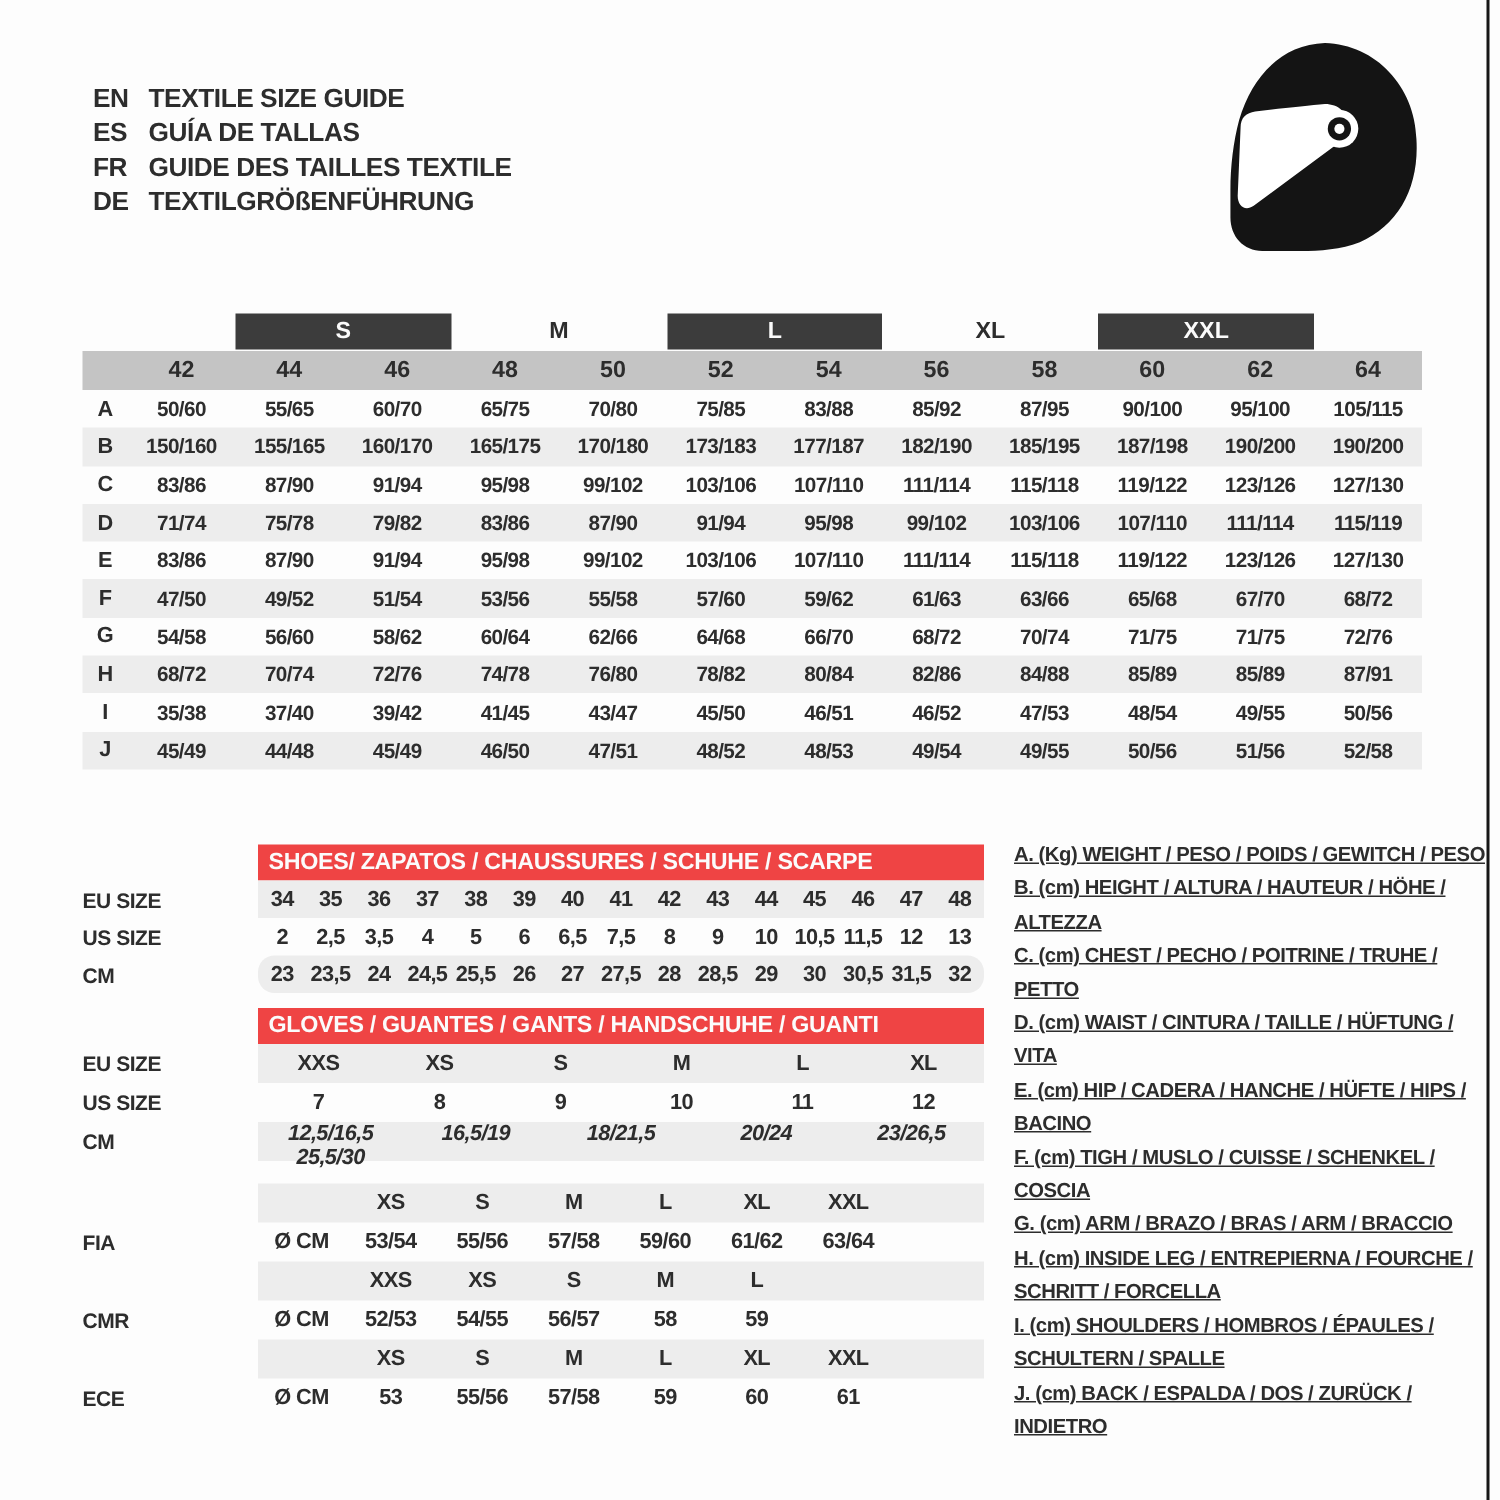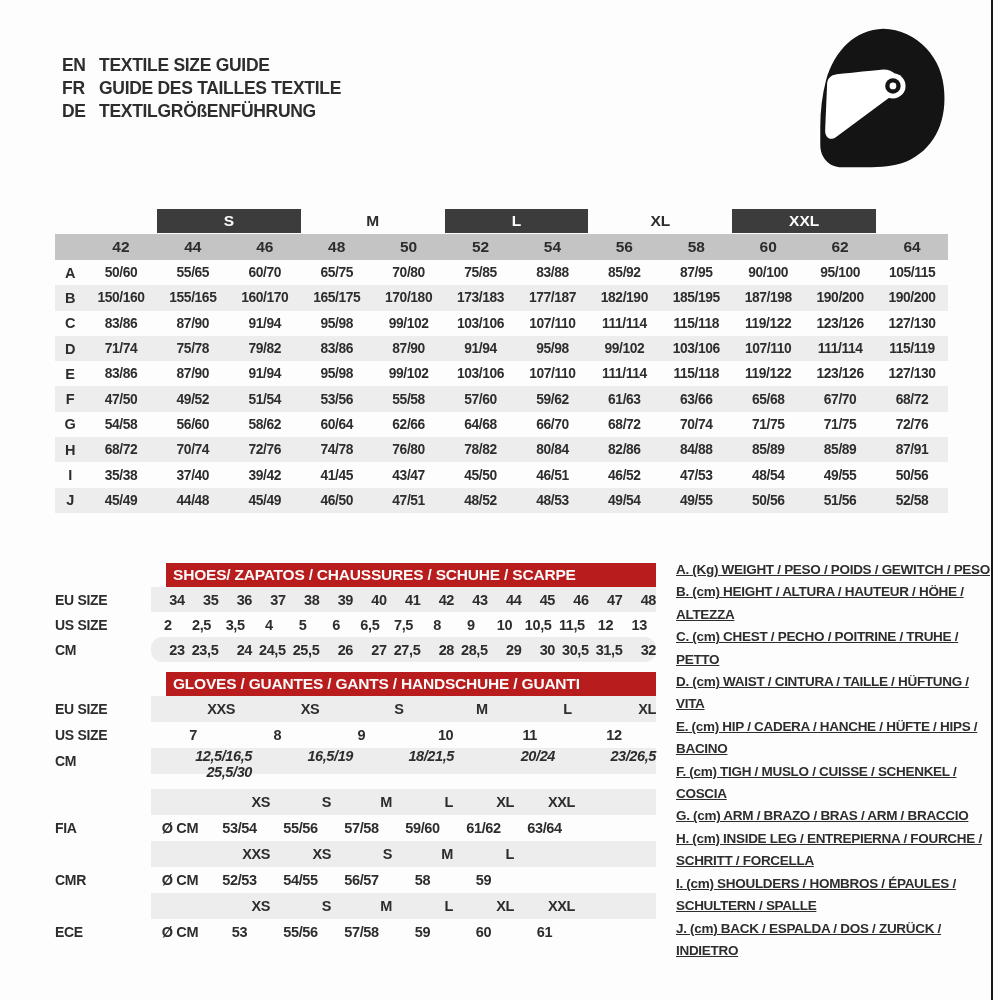--- a/index.html
+++ b/index.html
@@ -34,38 +34,42 @@
   .mt-label { font-size:14.5px; }
 
   
   .ltable { left:55px; width:601px; }
   #shoes { top:562px; }
   #gloves { top:671px; }
   #helmet-sizes { top:789px; }
   .lt-row { display:flex; align-items:center; height:25px; }
   #gloves .lt-row, #helmet-sizes .lt-row { height:26px; }
   .lt-title-bar { height:25px !important; }
-  .lt-label { width:96px; font-size:14px; letter-spacing:-0.3px; }
-  .lt-bar { flex:1; background:#b91c1c; color:#fbfbfb; font-size:15.5px; height:24px; line-height:24px; padding-left:7px; text-align:left; letter-spacing:-0.2px;margin-left:15px; }
+  .lt-label { width:117px; font-size:14px; letter-spacing:-0.3px; }
+  .lt-bar { flex:1; background:#ef4444; color:#fbfbfb; font-size:15.5px; height:24px; line-height:24px; padding-left:7px; text-align:left; letter-spacing:-0.2px; }
   .lt-data { flex:1; display:grid; height:100%; align-items:center; text-align:center; font-size:14.5px; letter-spacing:-0.4px; }
-  .lt-data.stripe { background:#ededed;text-align:right; }
+  .lt-data.stripe { background:#ededed; }
 
   
   #legend { left:676px; top:559px; width:314px; font-size:13.5px; line-height:22.4px; letter-spacing:-0.3px;text-decoration:underline; }
 
   
   #edge-line { left:991px; top:0; width:2px; height:1000px; background:#161616; }
 </style>
 </head>
 <body>
 
 <div class="abs" id="langs">
     <div class="lang-row">
       <span class="lang-code">EN</span>
       <span class="lang-title">TEXTILE SIZE GUIDE</span>
+    </div>
+    <div class="lang-row">
+      <span class="lang-code">ES</span>
+      <span class="lang-title">GUÍA DE TALLAS</span>
     </div>
     <div class="lang-row">
       <span class="lang-code">FR</span>
       <span class="lang-title">GUIDE DES TAILLES TEXTILE</span>
     </div>
     <div class="lang-row">
       <span class="lang-code">DE</span>
       <span class="lang-title">TEXTILGRÖßENFÜHRUNG</span>
     </div>
   </div>

